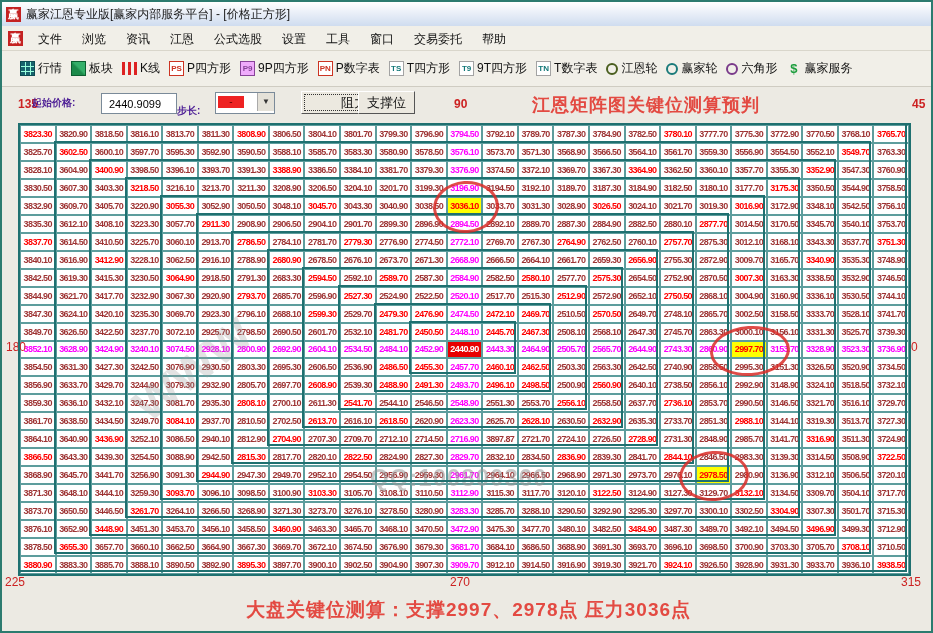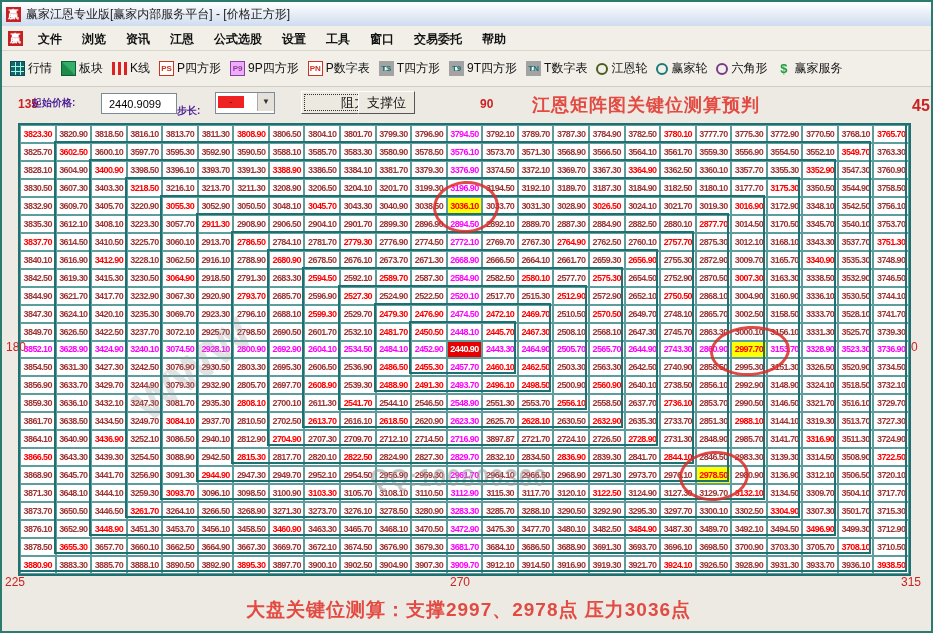--- a/index.html
+++ b/index.html
@@ -8,43 +8,43 @@
   
   #titlebar{position:absolute;left:0;top:0;width:100%;height:24px;background:linear-gradient(#ffffff,#cfdcef);
             display:flex;align-items:center;border-bottom:1px solid #9fb6cf;}
   .applogo{width:15px;height:15px;background:#c42222;color:#fff;font-size:11px;line-height:15px;text-align:center;
            margin:0 5px 0 4px;font-weight:bold;}
   #title-text{font-size:12px;color:#1a1a1a;}
   
   #menubar{position:absolute;left:0;top:24px;width:100%;height:24px;background:#f1efe8;display:flex;align-items:center;
            border-bottom:1px solid #d9d6cb;}
   #menubar .applogo{margin-left:6px;}
-  .menu-item{font-size:12px;color:#111;padding:3px 10px;cursor:default;font-weight:bold;}
+  .menu-item{font-size:12px;color:#111;padding:3px 10px;cursor:default;}
   
   #toolbar{position:absolute;left:0;top:49px;width:100%;height:36px;background:#f1efe8;display:flex;align-items:center;
-           border-bottom:1px solid #cfccc2;padding-left:8px;box-sizing:border-box;}
+           border-bottom:1px solid #cfccc2;padding-left:18px;box-sizing:border-box;}
   .tb-item{display:flex;align-items:center;margin-right:9px;font-size:12px;color:#111;}
   .tb-ico{width:15px;height:15px;margin-right:3px;display:inline-flex;align-items:center;justify-content:center;
           font-size:8px;font-weight:bold;box-sizing:border-box;}
   .ico-quote{background:#17626d;box-shadow:inset 0 0 0 1px #0c4a52;background-image:linear-gradient(#9fd 1px,transparent 1px),linear-gradient(90deg,#9fd 1px,transparent 1px);background-size:5px 5px;}
   .ico-blocks{background:linear-gradient(45deg,#1b8a4a 45%,#35b06a 55%);box-shadow:inset 0 0 0 1px #0d5f31;}
   .ico-kline{background:repeating-linear-gradient(90deg,#d22 0 3px,transparent 3px 6px);height:13px;}
   .ico-box-red{border:1px solid #c32;color:#c32;background:#fff;}
   .ico-box-purple{border:1px solid #849;color:#849;background:#f0abfc;}
-  .ico-box-teal{border:6px solid #a3a3a3;color:#177;background:#fff;}
+  .ico-box-teal{border:1px solid #a3a3a3;color:#177;background:#fff;}
   .ico-wheel-dark{border:2px solid #4a5e1f;border-radius:50%;width:12px;height:12px;}
   .ico-wheel-teal{border:2px solid #1a7a7a;border-radius:50%;width:12px;height:12px;}
   .ico-wheel-purple{border:2px solid #7a3a8a;border-radius:50%;width:12px;height:12px;}
   .ico-dollar{color:#1e9e3e;font-size:13px;font-weight:bold;}
   
   #controls{position:absolute;left:0;top:86px;width:100%;height:33px;background:#eceae3;}
   .redlabel{color:#4c1d95;font-size:10px;font-weight:bold;}
   #lbl-135{position:absolute;left:16px;top:9px;font-size:12px;}
-  #lbl-90{position:absolute;left:452px;top:9px;font-size:12px;margin-left:26px;}
-  #lbl-45{position:absolute;left:910px;top:9px;font-size:16px;}
+  #lbl-90{position:absolute;left:452px;top:9px;font-size:12px;}
+  #lbl-45{position:absolute;left:910px;top:9px;font-size:12px;}
   #start-label{position:absolute;left:30px;top:8px;}
   #start-input{position:absolute;left:99px;top:5px;width:60px;height:17px;border:1px solid #7a8a99;
                background:#fff;font-size:11px;padding:1px 7px;font-family:"Liberation Sans",sans-serif;}
   #step-label{position:absolute;left:175px;top:16px;}
   #step-combo{position:absolute;left:213px;top:4px;width:58px;height:20px;background:#fff;border:1px solid #7a8a99;display:flex;}
   #step-swatch{width:26px;height:12px;background:#e22;margin:3px 2px;color:#600;font-size:10px;line-height:12px;text-align:center;}
   #step-arrow{margin-left:auto;width:16px;height:18px;background:#e4e1d8;border-left:1px solid #aaa;
               font-size:8px;color:#333;text-align:center;line-height:18px;}
   .btn3d{position:absolute;top:3px;height:23px;background:#ece9e0;border:1px solid #888;
          border-top-color:#fff;border-left-color:#fff;border-right-color:#555;border-bottom-color:#555;

